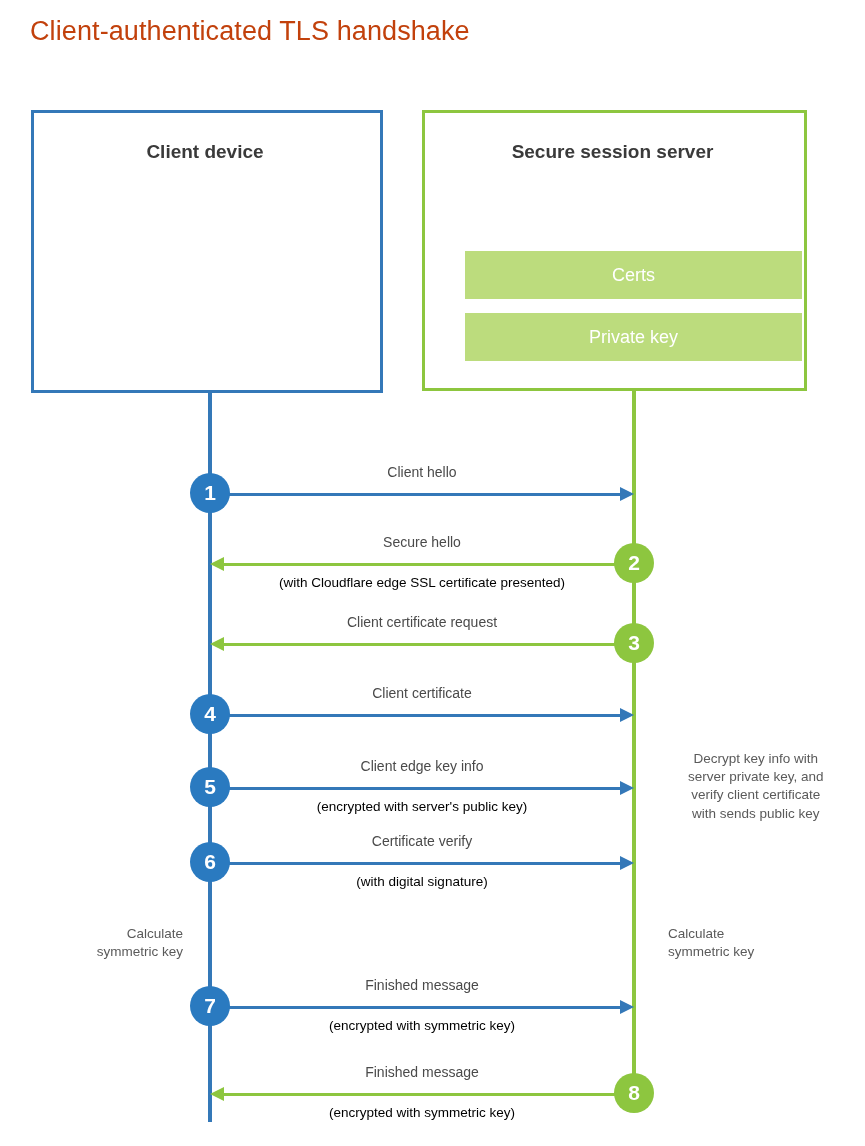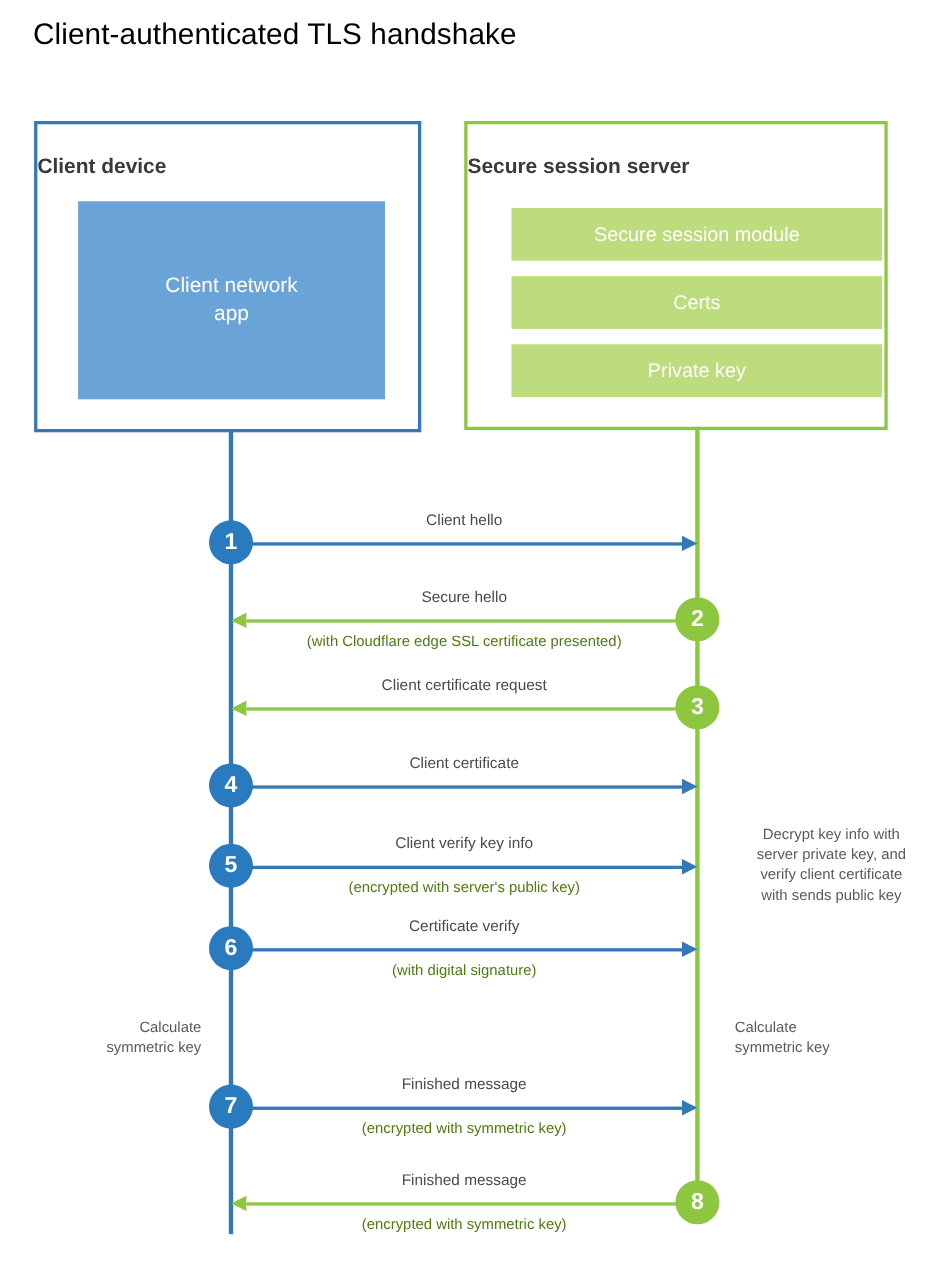--- a/index.html
+++ b/index.html
@@ -13,21 +13,21 @@
     font-family: "Liberation Sans", "DejaVu Sans", sans-serif;
     color: #4a4a4a;
   }
 
   
   .page-title {
     position: absolute;
     left: 30px; top: 16px;
     font-size: 27px;
     font-weight: 400;
-    color: #000000;
+    color: #c2410c;
     letter-spacing: 0.1px;
     white-space: nowrap;
   }
 
   
   .party-box {
     position: absolute;
     background: #ffffff;
     border-style: solid;
     border-width: 3px;
@@ -38,20 +38,21 @@
     border-color: #3478b8;
   }
   .party-box.server {
     left: 422px; top: 110px;
     width: 385px; height: 281px;
     border-color: #8dc63f;
   }
   .party-title {
     position: absolute;
     left: 0; right: 4px;
+    text-align: center;
     font-size: 19px;
     font-weight: bold;
     color: #3a3a3a;
   }
   .party-box.client .party-title { top: 28px; }
   .party-box.server .party-title { top: 28px; }
 
   
   .client-app {
     position: absolute;
@@ -144,21 +145,21 @@
     text-align: center;
     font-size: 14px;
     color: #4a4a4a;
     white-space: nowrap;
     top: -29px;
   }
   .msg-sublabel {
     position: absolute;
     text-align: center;
     font-size: 13.5px;
-    color: #4d7c0f;
+    color: #000000;
     white-space: nowrap;
     top: 12px;
   }
 
   
   .side-note {
     position: absolute;
     font-size: 13.5px;
     line-height: 1.35;
     color: #5a5a5a;
@@ -176,33 +177,24 @@
     text-align: left;
   }
 </style>
 </head>
 <body>
 
 <div class="page-title">Client-authenticated TLS handshake</div>
 
 <div class="party-box client">
   <div class="party-title">Client device</div>
-  <div class="client-app">
-    <span>
-      <span>Client network</span><br>
-      <span>app</span>
-    </span>
-  </div>
 </div>
 
 <div class="party-box server">
   <div class="party-title">Secure session server</div>
-  <div class="server-bar b0">
-    <span>Secure session module</span>
-  </div>
   <div class="server-bar b2">
     <span>Private key</span>
   </div>
   <div class="server-bar b1">
     <span>Certs</span>
   </div>
 </div>
 
 <div class="lifeline client"></div>
 <div class="lifeline server"></div>
@@ -240,21 +232,21 @@
   <div class="arrowhead right" style="left:410px;"></div>
   <div class="msg-label" style="left:0; width:424px;">Client certificate</div>
 </div>
 <div class="step-circle blue" style="left:190px; top:694px;">
   <span>4</span>
 </div>
 
 <div class="msg" style="left:210px; top:787px; width:424px;">
   <div class="msg-line blue" style="left:0; width:410px;"></div>
   <div class="arrowhead right" style="left:410px;"></div>
-  <div class="msg-label" style="left:0; width:424px;">Client verify key info</div>
+  <div class="msg-label" style="left:0; width:424px;">Client edge key info</div>
   <div class="msg-sublabel" style="left:0; width:424px;text-align:center;">(encrypted with server's public key)</div>
 </div>
 <div class="step-circle blue" style="left:190px; top:767px;">
   <span>5</span>
 </div>
 
 <div class="side-note right-of-server" style="top:750px;">
   <span>Decrypt key info with</span><br>
   <span>server private key, and</span><br>
   <span>verify client certificate</span><br>

